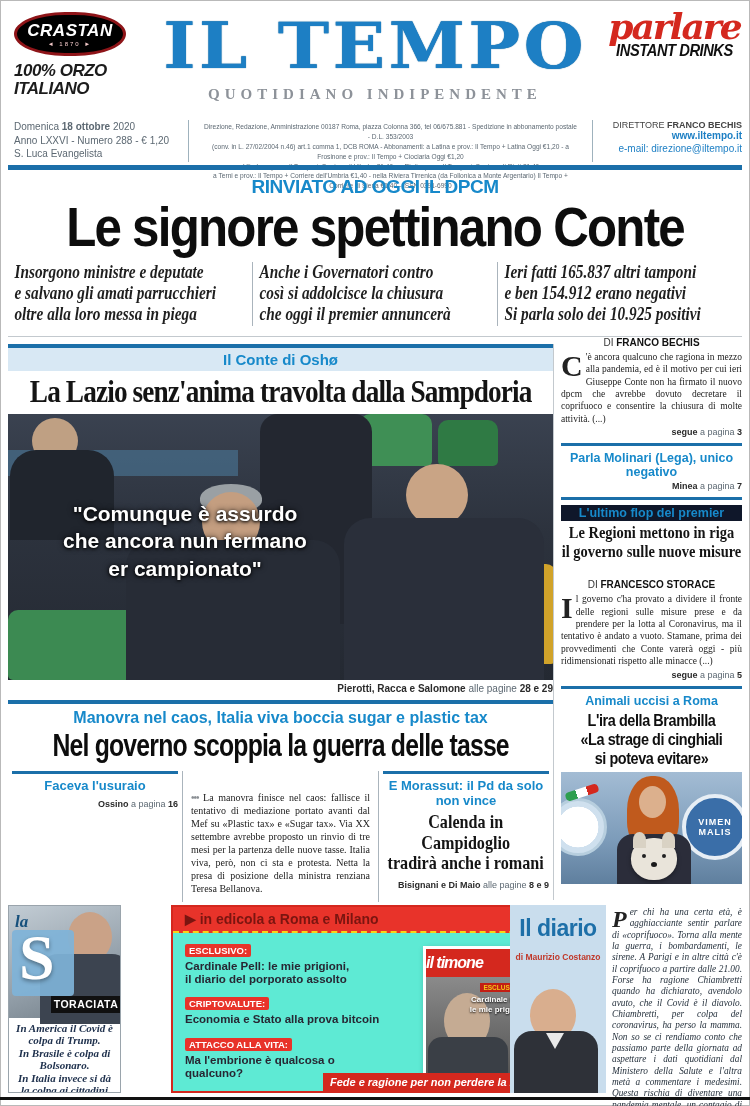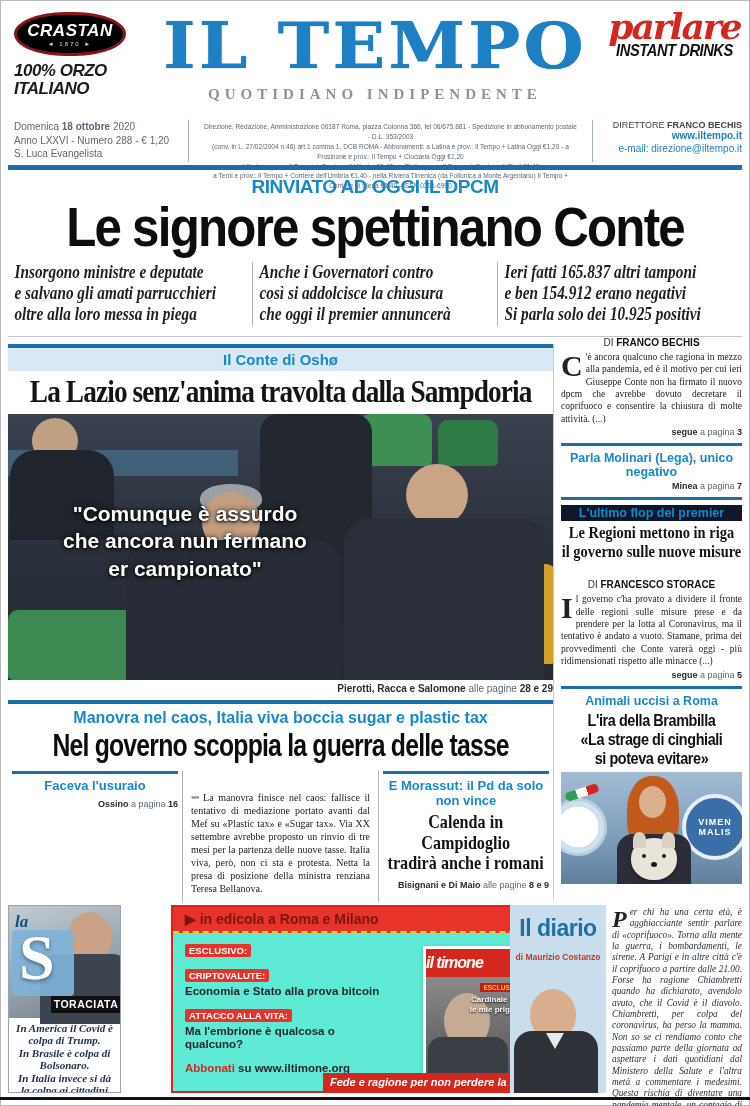--- a/index.html
+++ b/index.html
@@ -372,20 +372,22 @@
 Bolsonaro.
 In Italia invece si dà
 la colpa ai cittadini</div>
     </div>
 
     <div class="timone">
       <div class="timone-head">▶ in edicola a Roma e Milano</div>
       <div class="timone-body">
         <div class="titem">
           <span class="tchip">ESCLUSIVO:</span>
+          <div class="ttext preline">Cardinale Pell: le mie prigioni,
+il diario del porporato assolto</div>
         </div>
         <div class="titem">
           <span class="tchip">CRIPTOVALUTE:</span>
           <div class="ttext preline">Economia e Stato alla prova bitcoin</div>
         </div>
         <div class="titem">
           <span class="tchip">ATTACCO ALLA VITA:</span>
           <div class="ttext preline">Ma l'embrione è qualcosa o qualcuno?</div>
         </div>
         <div class="tabbo"><span class="rd">Abbonati</span><span> su www.iltimone.org</span></div>

